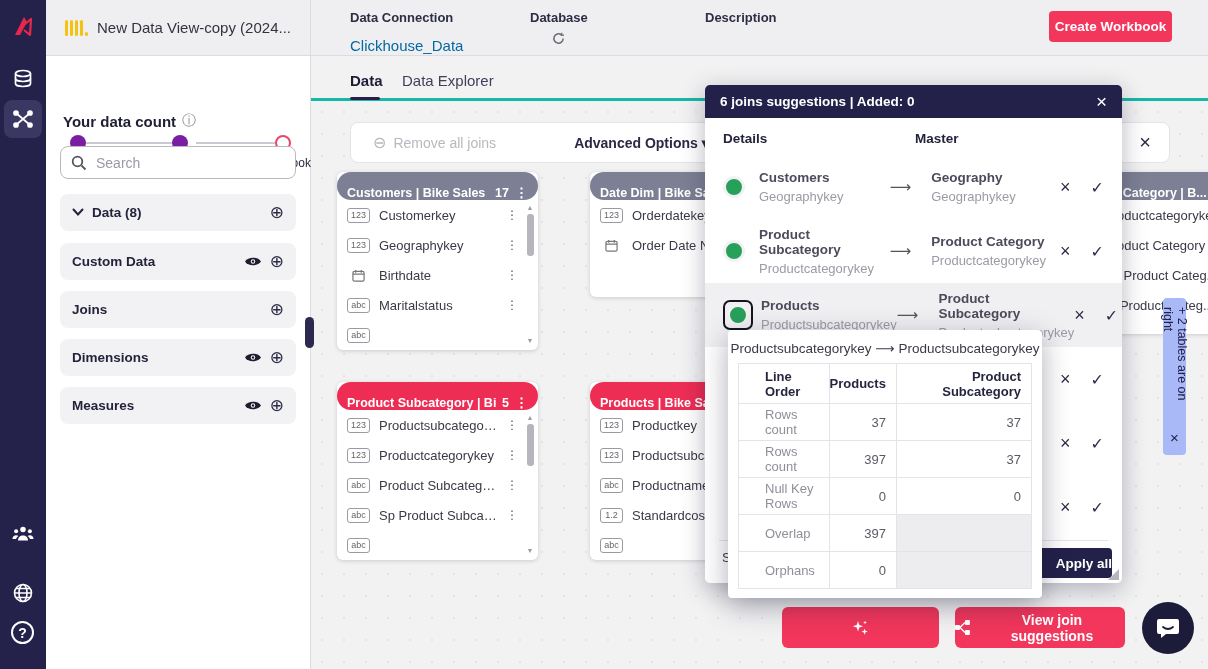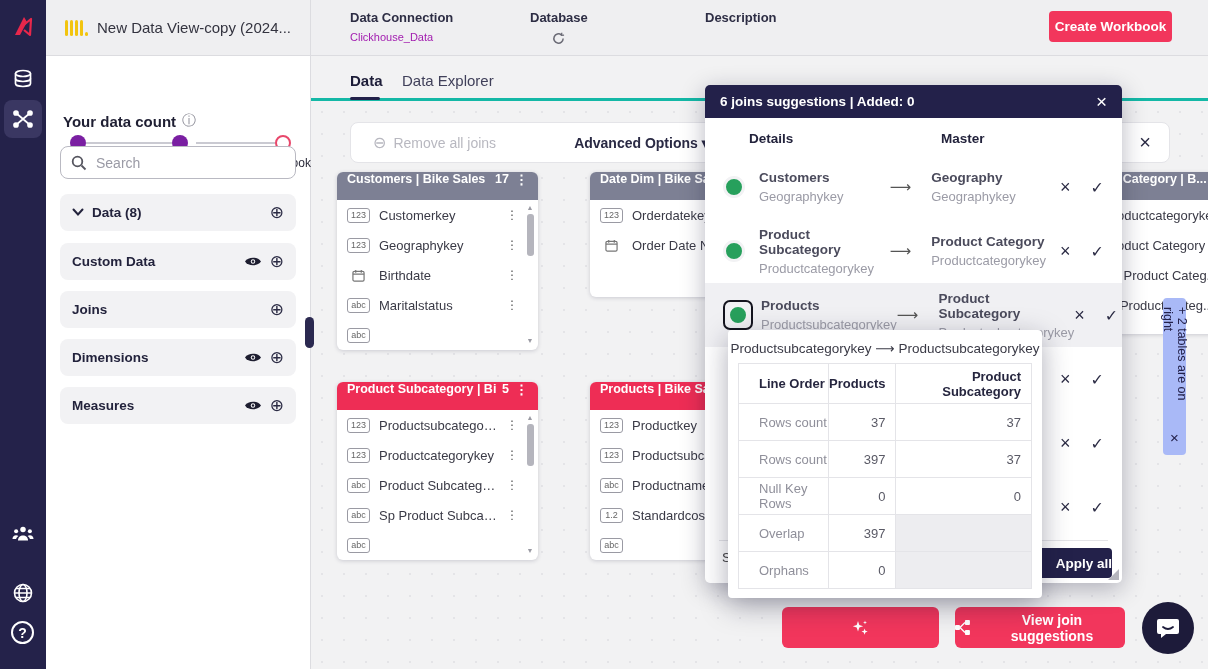--- a/index.html
+++ b/index.html
@@ -34,41 +34,41 @@
   .sect { position:absolute; left:14px; width:236px; height:37px; background:#f2f2f4; border-radius:8px; display:flex; align-items:center; padding:0 12px; gap:8px; }
   .sect-lbl { font-size:13.5px; font-weight:bold; color:#23233c; flex:1; }
   .sect-ic { color:#1e1e30; font-size:17px; line-height:1; }
   .plus { font-size:17px; color:#2b2b44; }
   .scroll-pill { position:absolute; left:305px; top:317px; width:9px; height:31px; background:#2b2950; border-radius:5px; z-index:6; }
 
   
   .infobar { position:absolute; left:311px; top:0; width:897px; height:56px; background:#efeff1; border-bottom:1px solid #dcdce0; }
   .ib-group { position:absolute; top:10px; }
   .ib-label { font-size:13px; font-weight:bold; color:#2d2d44; }
-  .ib-value { font-size:11px; color:#a21caf; margin-top:6px; }
+  .ib-value { font-size:15px; color:#0369a1; margin-top:12px; }
   .create-btn { position:absolute; left:1049px; top:11px; width:123px; height:31px; background:#f2365c; border:none; border-radius:4px; color:#fff; font-size:13.5px; font-weight:bold; font-family:"Liberation Sans",sans-serif; cursor:pointer; z-index:3;}
   .tabsrow { position:absolute; left:311px; top:56px; width:897px; height:45px; border-bottom:3px solid #14b8a6; }
   .tab { position:absolute; top:16px; font-size:15px; }
   .tab.active { font-weight:bold; color:#1d1d38; }
   .tab.idle { color:#40405a; }
   .tab-underline { position:absolute; left:39px; top:41px; width:30px; height:3px; background:#23214a; border-radius:2px; }
 
   .canvas { position:absolute; left:311px; top:101px; width:897px; height:568px;
             background-image:radial-gradient(#e4e4e7 1px, transparent 1px); background-size:22px 22px; }
 
   
   .toolbar { position:absolute; left:350px; top:122px; width:820px; height:41px; background:#fff; border:1px solid #e4e4e8; border-radius:8px; display:flex; align-items:center; z-index:2; }
   .tb-remove { margin-left:22px; color:#b8b8c0; font-size:14px; display:flex; gap:7px; align-items:center; }
   .tb-adv { margin-left:78px; color:#2a2a44; font-size:14px; font-weight:bold; }
   .tb-iconbtn { margin-left:36px; width:31px; height:27px; background:#e9e9ec; border:1px solid #d8d8dc; border-radius:6px; display:flex; align-items:center; justify-content:center; color:#8a8a95; }
   .tb-close { margin-left:auto; margin-right:18px; font-size:20px; color:#2a2a44; }
 
   
   .card { position:absolute; width:201px; background:#fff; border-radius:6px; box-shadow:0 1px 4px rgba(30,30,60,.18); overflow:hidden; z-index:1; }
-  .card-h { height:28px; display:flex; align-items:flex-start; gap:6px; padding:0 10px; color:#fff; font-size:12.5px; font-weight:bold; }
+  .card-h { height:28px; display:flex; align-items:flex-end; gap:6px; padding:0 10px; color:#fff; font-size:12.5px; font-weight:bold;border-radius:14px; }
   .card-h.gray { background:#7d8094; } .card-h.red { background:#ee2d55; }
   .card-title { flex:1; white-space:nowrap; overflow:hidden; }
   .kebab { color:#fff; font-size:13px; }
   .frow { height:30px; display:flex; align-items:center; gap:9px; padding:0 20px 0 10px; font-size:13px; color:#3a3a46; white-space:nowrap; }
   .chip { min-width:23px; height:15px; border:1px solid #9a9aa3; border-radius:3px; font-size:9px; color:#666; display:flex; align-items:center; justify-content:center; padding:0 2px; flex:none; }
   .rowkebab { margin-left:auto; color:#555; font-size:12px; }
   .fname { overflow:hidden; text-overflow:ellipsis; max-width:130px; }
   .cscroll { position:absolute; right:2px; top:32px; bottom:6px; width:12px; display:flex; flex-direction:column; align-items:center; font-size:7px; color:#9a9aa3; }
   .cthumb { width:7px; height:42px; background:#b5b5bd; border-radius:3px; margin-top:3px; }
   .cscroll .dn { margin-top:auto; }
@@ -76,21 +76,21 @@
   
   .side-tag { position:absolute; left:1163px; top:298px; width:23px; height:157px; background:#a9b9f7; border-radius:4px; z-index:20;
               writing-mode:vertical-rl; display:flex; align-items:center; padding:9px 0; font-size:12.5px; color:#23214a; }
   .side-tag .txt { flex:1; }
   .side-tag .x { font-size:15px; margin-top:6px; }
 
   
   .modal { position:absolute; left:705px; top:85px; width:417px; height:498px; background:#fff; border-radius:5px; box-shadow:0 6px 24px rgba(20,20,50,.3); z-index:30; }
   .m-header { height:33px; background:#23214a; border-radius:5px 5px 0 0; display:flex; align-items:center; padding:0 15px; color:#fff; font-size:13.5px; font-weight:bold; }
   .m-x { margin-left:auto; font-size:19px; font-weight:normal; }
-  .m-col { position:absolute; top:46px; font-size:13.5px; font-weight:bold; color:#23233c;margin-left:26px; }
+  .m-col { position:absolute; top:46px; font-size:13.5px; font-weight:bold; color:#23233c; }
   .mrow { position:absolute; left:0; right:0; height:64px; display:flex; align-items:center; padding:0 18px; }
   .mrow.hl { background:#f0f0f3; }
   .gdot { width:22px; height:22px; border-radius:50%; background:#27a05c; border:3px solid #f2f2f4; flex:none; }
   .gdot-frame { border:2px solid #14141e; border-radius:7px; padding:2px; display:flex; }
   .jcol { margin-left:14px; width:150px; }
   .jcol .t { font-size:13.5px; font-weight:bold; color:#4b4b5c; }
   .jcol .k { font-size:13px; color:#9b9ba6; margin-top:4px; }
   .jarrow { color:#555; font-size:15px; margin:0 6px 0 0; }
   .jcol2 { width:148px; }
   .rx { margin-left:auto; font-size:18px; color:#2b2b44; }
@@ -100,21 +100,21 @@
   .apply-btn { position:absolute; right:10px; top:463px; width:78px; height:30px; background:#23214a; color:#fff; border:none; border-radius:4px; font-size:13.5px; font-weight:bold; font-family:"Liberation Sans",sans-serif; cursor:pointer;text-align:right; }
   .m-resize { position:absolute; right:3px; bottom:3px; width:0; height:0; border-left:11px solid transparent; border-bottom:11px solid #b5b5bd; }
 
   
   .tip { position:absolute; left:728px; top:330px; width:314px; background:#fff; border-radius:4px; box-shadow:0 8px 28px rgba(20,20,50,.35); z-index:40; padding-bottom:9px; }
   .tip-title { text-align:center; font-size:13.5px; color:#3a3a46; padding:10px 0 7px; }
   .tip table { margin:0 10px; width:294px; border-collapse:collapse; }
   .tip th, .tip td { border:1px solid #e4e4e8; font-size:13px; }
   .tip th { height:40px; font-weight:bold; color:#26263f; }
   .tip td { height:37px; }
-  .c1 { width:92px; text-align:left; padding-left:20px; color:#8f8f9a; }
+  .c1 { width:92px; text-align:left; padding-left:26px; color:#8f8f9a; }
   th.c1 { color:#26263f; }
   .c2 { width:62px; text-align:right; padding-right:10px; color:#5a5a66; }
   .c3 { width:140px; text-align:right; padding-right:10px; color:#5a5a66; }
   td.gcell { background:#ededf0; }
 
   
   .act-btn { position:absolute; top:607px; height:41px; background:#f2365c; border:none; border-radius:6px; color:#fff; font-size:14px; font-weight:bold; font-family:"Liberation Sans",sans-serif; display:flex; align-items:center; justify-content:center; gap:9px; cursor:pointer; z-index:10; }
   .chat-fab { position:absolute; left:1142px; top:602px; width:52px; height:52px; border-radius:50%; background:#1d1b3a; display:flex; align-items:center; justify-content:center; z-index:10; }
 </style>
 </head>

